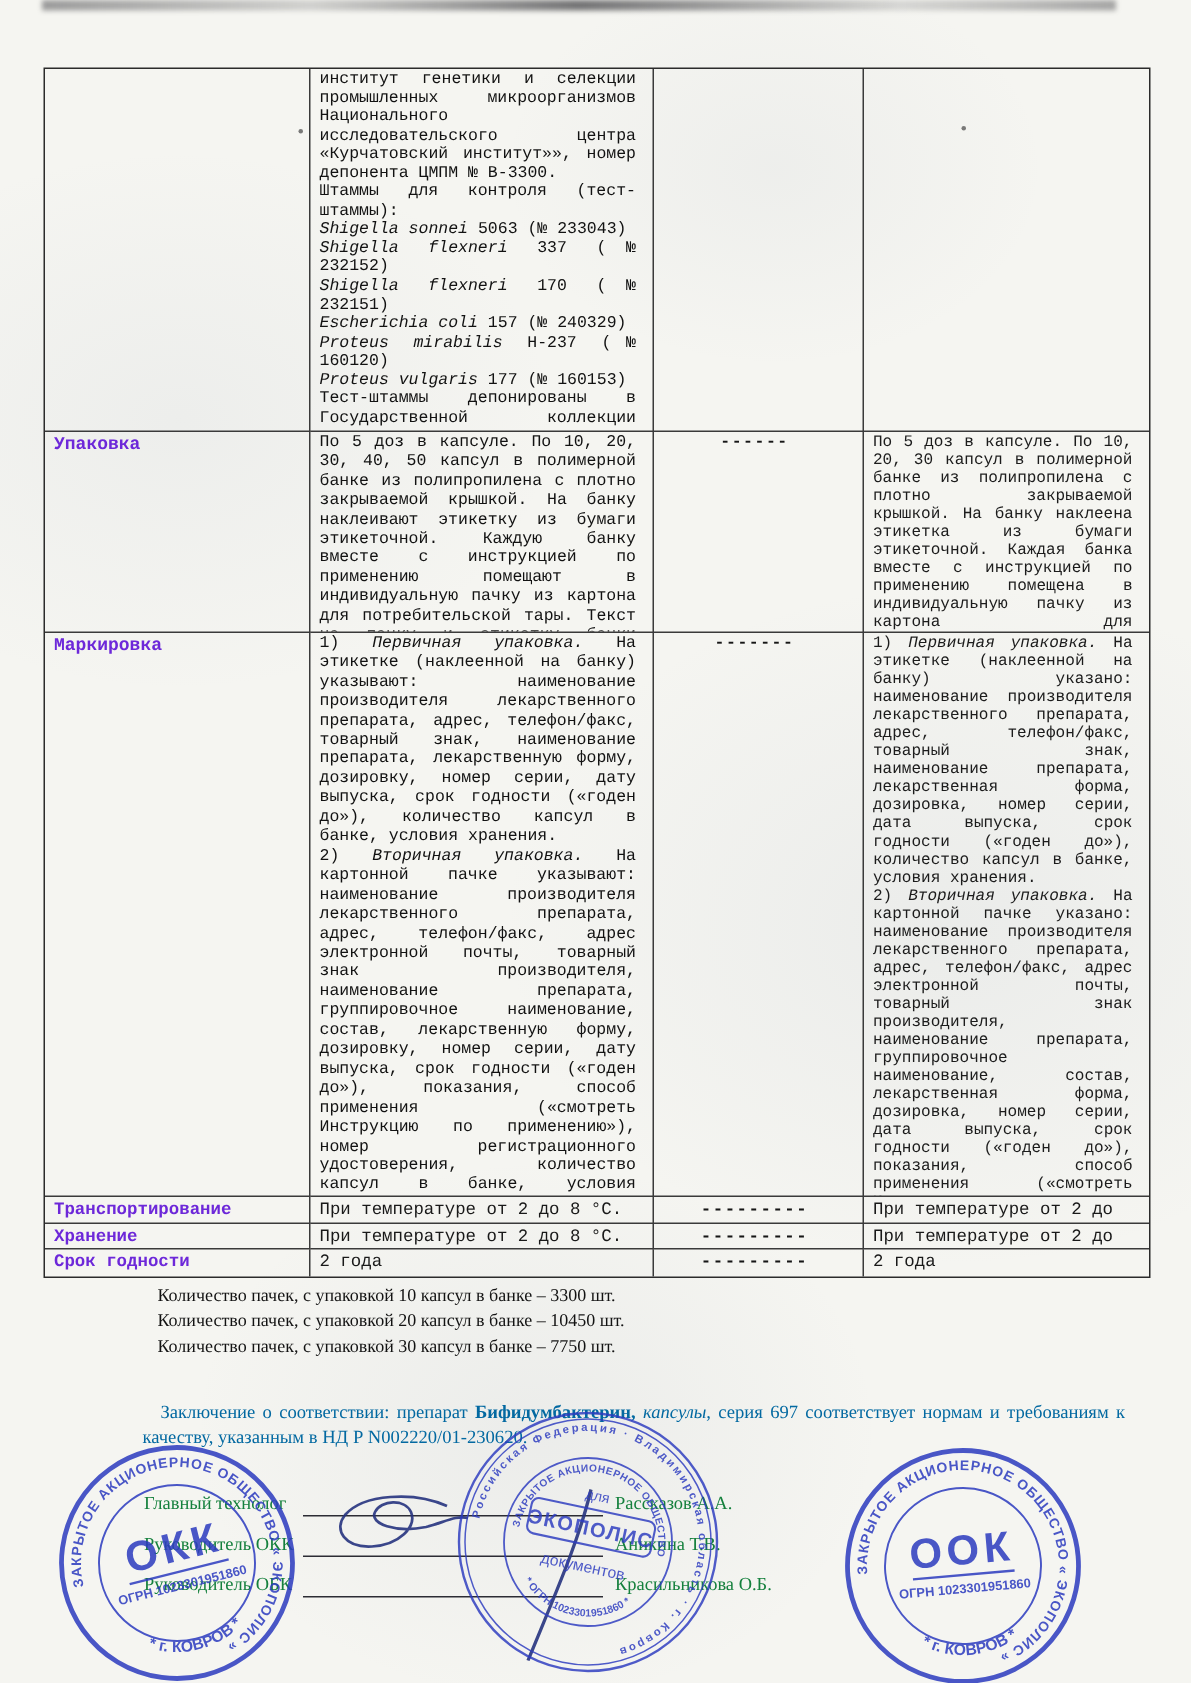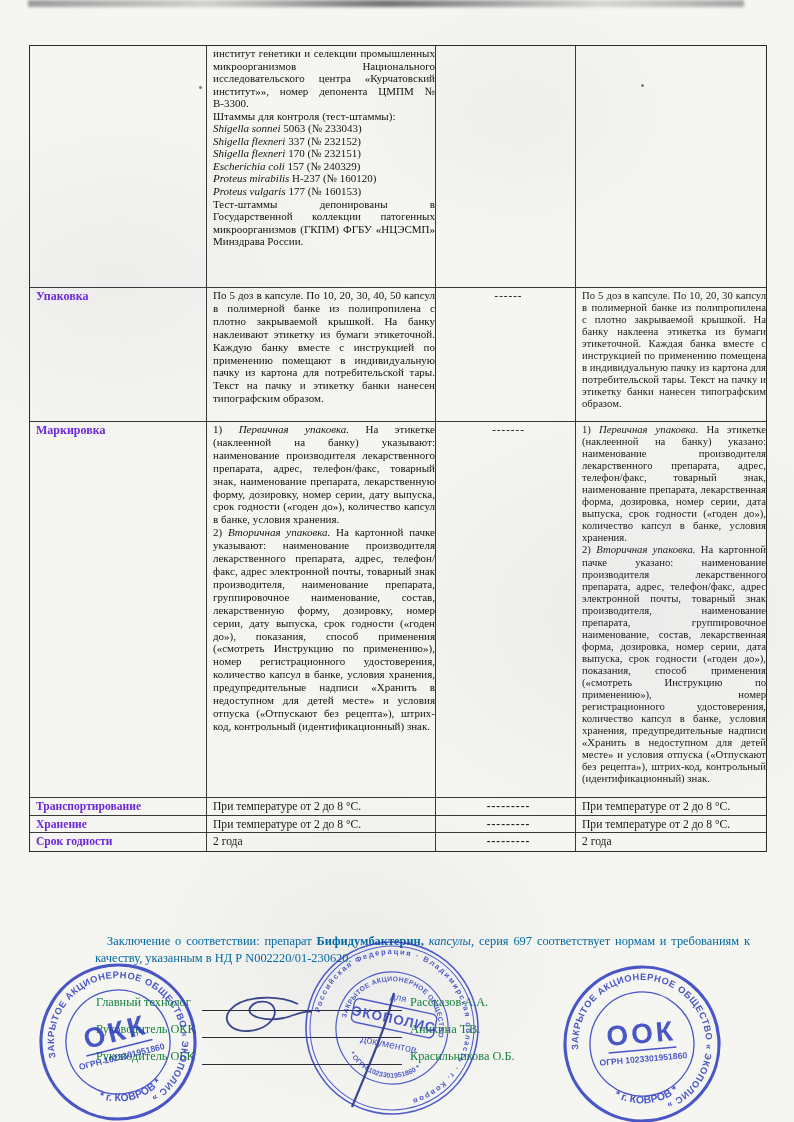--- a/index.html
+++ b/index.html
@@ -14,21 +14,21 @@
   .smudge{position:absolute;left:28px;top:0;width:716px;height:7px;filter:blur(1.6px);
     background:linear-gradient(90deg, rgba(45,45,50,.45), rgba(45,45,50,.18) 25%, rgba(35,35,40,.62) 50%, rgba(45,45,50,.15) 80%, rgba(45,45,50,.4));}
   .dot{position:absolute;width:3px;height:3px;border-radius:50%;background:#5a5a5a;opacity:.8;}
 
   
   .tbl{position:absolute;left:29px;top:45px;display:grid;
     grid-template-columns:177px 229px 140px 190px;
     grid-template-rows:242px 134px 376px 18px 17px 18px;
     border:1.6px solid #2b2b2b;}
   .td{border-right:1px solid #3a3a3a;border-bottom:1px solid #3a3a3a;overflow:hidden;
-    padding:1px 0 0 6px;box-sizing:border-box;}
+    padding:1px 11px 0 6px;box-sizing:border-box;font-family:Liberation Mono, monospace;}
   .cR{border-right:none;}
   .rB{border-bottom:none;}
   .lbl{font-weight:bold;font-size:12px;line-height:15px;color:#6d28d9;}
   .b2{font-size:11px;line-height:12.9px;text-align:justify;color:#121212;}
   .b2 p,.b4 p{margin:0;}
   .cont{line-height:12.55px;}
   .strain i{font-style:italic;}
   .b4{font-size:10.7px;line-height:12.05px;text-align:justify;color:#1c1c1c;}
   .dsh{text-align:center;font-weight:bold;font-size:11px;letter-spacing:1px;color:#161616;}
   .sm{font-size:11.6px;line-height:15.5px;}
@@ -102,20 +102,25 @@
     <div class="td sm">При температуре от 2 до 8 °С.</div>
     <div class="td dsh sm">---------</div>
     <div class="td sm cR">При температуре от 2 до 8 °С.</div>
 
     <div class="td lbl sm rB">Срок годности</div>
     <div class="td sm rB">2 года</div>
     <div class="td dsh sm rB">---------</div>
     <div class="td sm cR rB">2 года</div>
   </div>
 
+  <div class="qty">
+    <div>Количество пачек, с упаковкой 10 капсул в банке  – 3300 шт.</div>
+    <div>Количество пачек, с упаковкой 20 капсул в банке  – 10450 шт.</div>
+    <div>Количество пачек, с упаковкой 30 капсул в банке  – 7750 шт.</div>
+  </div>
 
   <div class="concl">
     <span>Заключение о соответствии: препарат </span><b>Бифидумбактерин,</b><i> капсулы, </i><span> серия 697 соответствует нормам и требованиям к качеству, указанным в НД Р N002220/01-230620.</span>
   </div>
 
   <div class="sigrow" style="top:995px;">
     <span class="sigrole">Главный технолог</span>
     <span class="sigline"></span>
     <span class="signame">Рассказов А.А.</span>
   </div>

